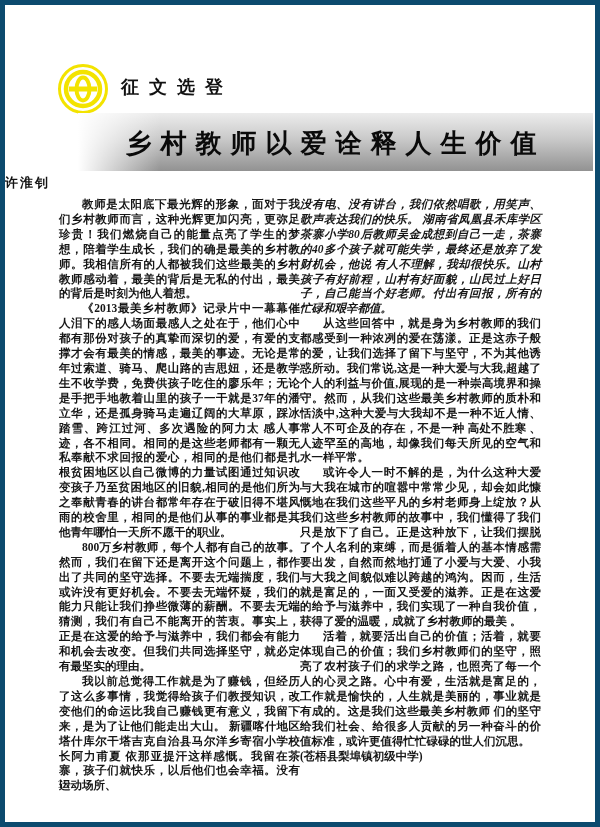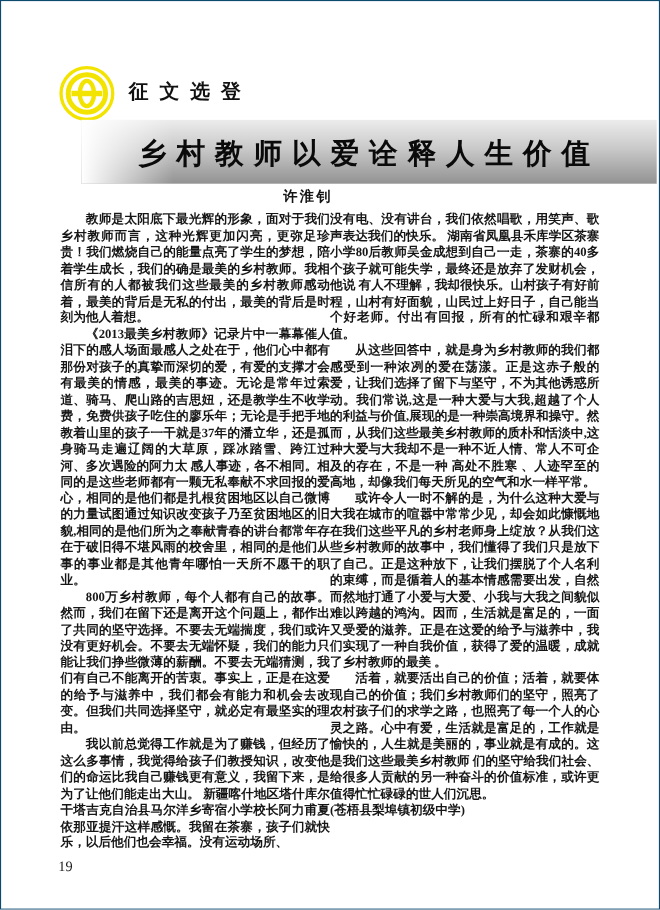--- a/index.html
+++ b/index.html
@@ -6,21 +6,21 @@
     margin: 0;
     padding: 0;
     background: #ffffff;
     font-family: "Liberation Serif", serif;
   }
   .sheet {
     position: relative;
     width: 600px;
     height: 827px;
     background: #ffffff;
-    border: 1px solid #0c4a6e;
+    border: 5px solid #0c4a6e;
     box-sizing: border-box;
     overflow: hidden;
   }
   
   .logo {
     position: absolute;
     left: 52px;
     top: 58px;
     width: 52px;
     height: 52px;
@@ -55,21 +55,20 @@
     font-size: 26px;
     font-weight: 700;
     letter-spacing: 9px;
     color: #0a0a0a;
   }
   .author {
     position: absolute;
     left: 0;
     right: 40px;
     top: 169px;
-    text-align: center;
     font-size: 13px;
     font-weight: 700;
     color: #141414;
     letter-spacing: 2px;
   }
   
   .columns {
     position: absolute;
     left: 54px;
     right: 54px;
@@ -84,20 +83,21 @@
     font-weight: 600;
     color: #161616;
     text-align: justify;
   }
   .col p {
     margin: 0;
     text-indent: 2em;
   }
   .col p.cont {
     text-indent: 0;
+    font-style: italic;
   }
   .attribution {
     text-align: left;
     font-weight: 600;
   }
   .page-number {
     position: absolute;
     left: 52px;
     bottom: 30px;
     font-size: 13px;

